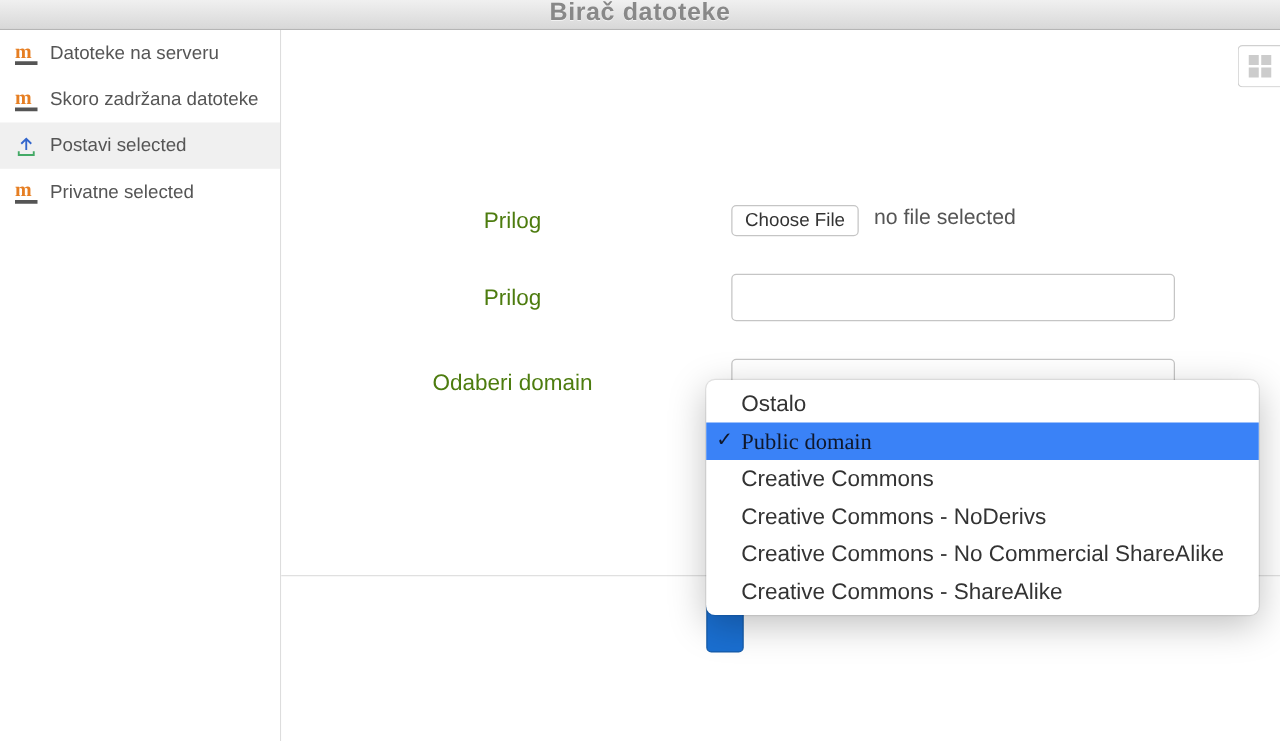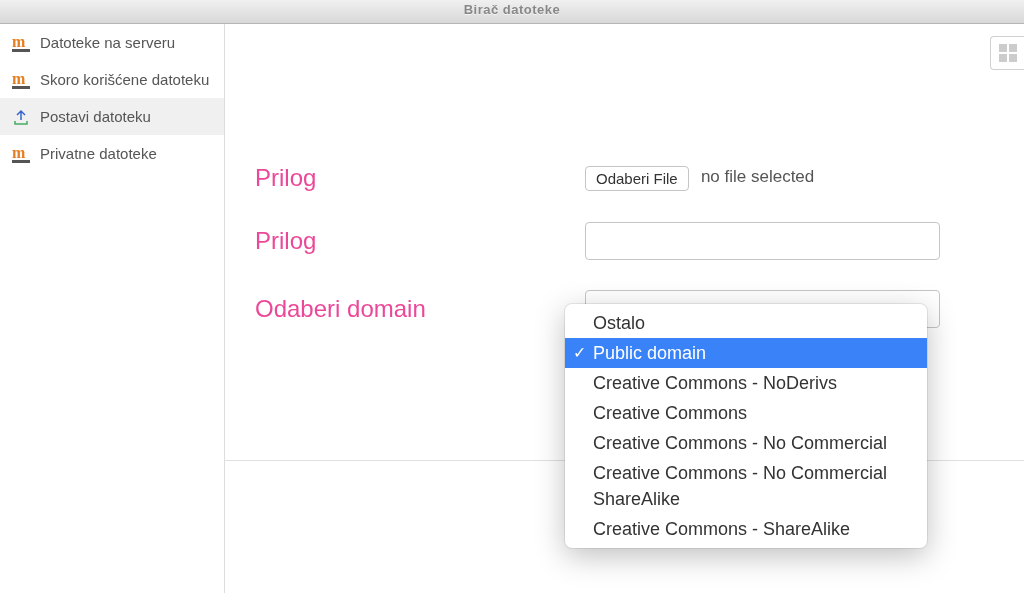--- a/index.html
+++ b/index.html
@@ -15,21 +15,21 @@
     }
 
     .title-bar {
       height: 24px;
       background: linear-gradient(to bottom, #f0f0f0, #d8d8d8);
       border-bottom: 1px solid #b5b5b5;
       text-align: center;
       line-height: 20px;
       color: #888;
       font-weight: 600;
-      font-size: 13px;
+      font-size: 20px;
       letter-spacing: 0.5px;
       text-shadow: 0 1px 0 rgba(255,255,255,0.6);
     }
 
     .container {
       display: flex;
       height: calc(100% - 24px);
     }
 
     .sidebar {
@@ -130,24 +130,24 @@
       padding: 0 30px;
     }
 
     .form-row {
       display: flex;
       align-items: center;
       margin-bottom: 30px;
     }
     .form-label {
       width: 330px;
-      text-align: left;
+      text-align: center;
       padding-right: 20px;
-      color: #ec4899;
-      font-size: 24px;
+      color: #4d7c0f;
+      font-size: 18px;
     }
 
     .file-choose-btn {
       border: 1px solid #c5c5c5;
       border-radius: 4px;
       padding: 3px 10px;
       background: #fff;
       font-size: 15px;
       cursor: pointer;
       color: #333;
@@ -196,38 +196,39 @@
       border: 1px solid #155ba8;
       border-radius: 4px;
       height: 40px;
       width: 30px;
     }
 
     .dropdown {
       position: absolute;
       top: 280px;
       left: 340px;
-      width: 362px;
+      width: 442px;
       background: #fff;
       border-radius: 7px;
       box-shadow: 0 8px 30px rgba(0,0,0,0.25), 0 0 0 1px rgba(0,0,0,0.08);
       padding: 4px 0;
       z-index: 10;
     }
     .dropdown-option {
       padding: 2px 14px 2px 28px;
       font-size: 18px;
       color: #333;
       position: relative;
       cursor: pointer;
       line-height: 26px;
     }
     .dropdown-option.selected {
       background: #3a82f7;
-      color: #ffffff;
+      color: #0f172a;
+      font-family: Liberation Serif, serif;
     }
     .dropdown-option.selected::before {
       content: "✓";
       position: absolute;
       left: 8px;
       top: 2px;
       font-size: 16px;
     }
   </style>
 </head>
@@ -239,36 +240,36 @@
 
   <div class="sidebar">
 
     <div class="sidebar-item">
       <span class="icon-m"></span>
       <span class="label">Datoteke na serveru</span>
     </div>
 
     <div class="sidebar-item">
       <span class="icon-m"></span>
-      <span class="label">Skoro korišćene datoteku</span>
+      <span class="label">Skoro zadržana datoteke</span>
     </div>
 
     <div class="sidebar-item active">
       <span class="icon-upload">
         <svg width="18" height="16" viewBox="0 0 18 16">
           <path d="M3 12 L3 15 L15 15 L15 12" stroke="#4a6" stroke-width="1.5" fill="none"></path>
           <path d="M9 2 L9 11 M5 6 L9 2 L13 6" stroke="#36c" stroke-width="1.5" fill="none"></path>
         </svg>
       </span>
-      <span class="label">Postavi datoteku</span>
+      <span class="label">Postavi selected</span>
     </div>
 
     <div class="sidebar-item">
       <span class="icon-m"></span>
-      <span class="label">Privatne datoteke</span>
+      <span class="label">Privatne selected</span>
     </div>
 
 
   </div>
 
   <div class="main">
 
     <div class="view-toggle">
       <div class="grid-icon">
         <div></div>
@@ -276,21 +277,21 @@
           <div></div>
           <div></div>
       </div>
     </div>
 
     <div class="form-area">
 
       <div class="form-row">
         <div class="form-label">Prilog</div>
         <div>
-          <button class="file-choose-btn">Odaberi File</button>
+          <button class="file-choose-btn">Choose File</button>
           <span class="no-file">no file selected</span>
         </div>
       </div>
 
 
       <div class="form-row">
         <div class="form-label">Prilog</div>
         <div class="select-box"></div>
       </div>
 
@@ -303,22 +304,21 @@
 
     <div class="divider-line"></div>
 
     <div class="submit-area">
       <div class="submit-btn-stub"></div>
     </div>
 
     <div class="dropdown" id="license-dropdown">
         <div class="dropdown-option">Ostalo</div>
         <div class="dropdown-option selected">Public domain</div>
+        <div class="dropdown-option">Creative Commons</div>
         <div class="dropdown-option">Creative Commons - NoDerivs</div>
-        <div class="dropdown-option">Creative Commons</div>
-        <div class="dropdown-option">Creative Commons - No Commercial</div>
         <div class="dropdown-option">Creative Commons - No Commercial ShareAlike</div>
         <div class="dropdown-option">Creative Commons - ShareAlike</div>
       </div>
 
   </div>
 
 </div>
 
 </body></html>

